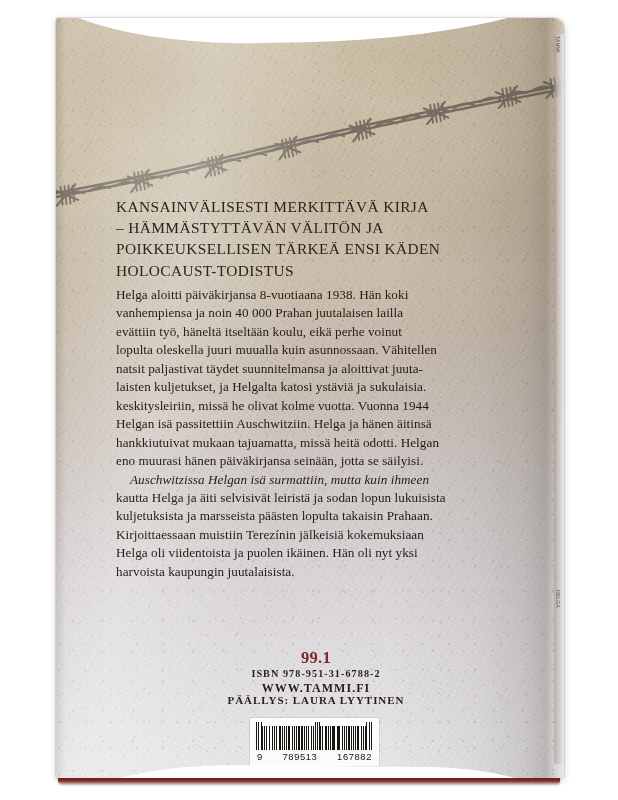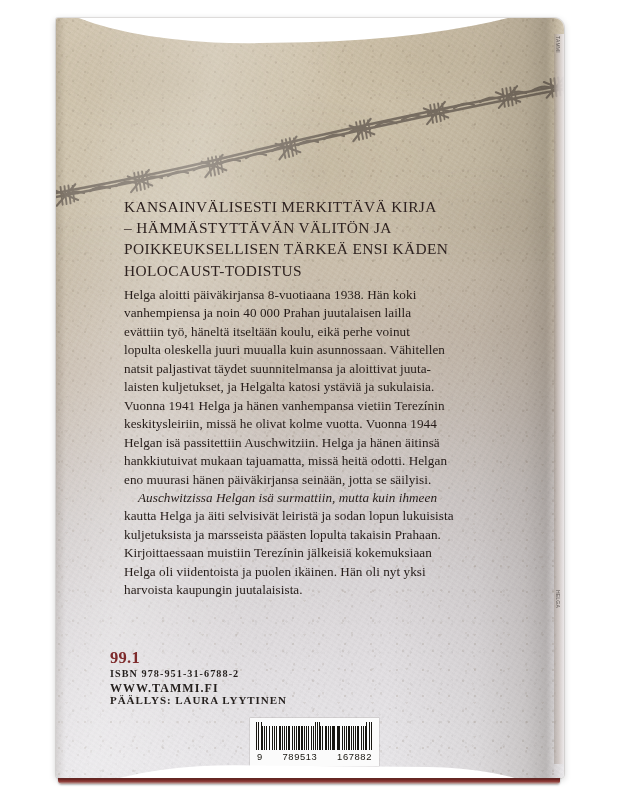--- a/index.html
+++ b/index.html
@@ -185,21 +185,21 @@
     top: 52px;
     width: 508px;
     height: 140px;
     pointer-events: none;
   }
   #barbwire svg { display: block; width: 508px; height: 140px; }
 
   
   .content {
     position: absolute;
-    left: 68px;
+    left: 60px;
     width: 372px;
   }
 
   #headline {
     top: 178px;
     font-family: "Liberation Serif", serif;
     font-size: 15.4px;
     line-height: 21.2px;
     letter-spacing: .38px;
     color: #2e2220;
@@ -217,21 +217,21 @@
   }
   #blurb .ln { display: block; white-space: nowrap; }
   #blurb .ln.indent { text-indent: 14px; font-style: italic; }
 
   
   #imprint {
     position: absolute;
     left: 54px;
     top: 630px;
     width: 412px;
-    text-align: left;
+    text-align: center;
   }
   #imprint .code {
     font-family: "Liberation Serif", serif;
     font-size: 16.5px;
     font-weight: 700;
     color: #7d2a2b;
     letter-spacing: .3px;
     line-height: 19px;
   }
   #imprint .isbn {
@@ -381,21 +381,20 @@
         <span class="hl">HOLOCAUST-TODISTUS</span>
       </div>
 
       <div class="content" id="blurb">
         <span class="ln">Helga aloitti päiväkirjansa 8-vuotiaana 1938. Hän koki</span>
         <span class="ln">vanhempiensa ja noin 40 000 Prahan juutalaisen lailla</span>
         <span class="ln">evättiin työ, häneltä itseltään koulu, eikä perhe voinut</span>
         <span class="ln">lopulta oleskella juuri muualla kuin asunnossaan. Vähitellen</span>
         <span class="ln">natsit paljastivat täydet suunnitelmansa ja aloittivat juuta-</span>
         <span class="ln">laisten kuljetukset, ja Helgalta katosi ystäviä ja sukulaisia.</span>
-        <span class="ln">Vuonna 1941 Helga ja hänen vanhempansa vietiin Terezínin</span>
         <span class="ln">keskitysleiriin, missä he olivat kolme vuotta. Vuonna 1944</span>
         <span class="ln">Helgan isä passitettiin Auschwitziin. Helga ja hänen äitinsä</span>
         <span class="ln">hankkiutuivat mukaan tajuamatta, missä heitä odotti. Helgan</span>
         <span class="ln">eno muurasi hänen päiväkirjansa seinään, jotta se säilyisi.</span>
         <span class="ln indent">Auschwitzissa Helgan isä surmattiin, mutta kuin ihmeen</span>
         <span class="ln">kautta Helga ja äiti selvisivät leiristä ja sodan lopun lukuisista</span>
         <span class="ln">kuljetuksista ja marsseista päästen lopulta takaisin Prahaan.</span>
         <span class="ln">Kirjoittaessaan muistiin Terezínin jälkeisiä kokemuksiaan</span>
         <span class="ln">Helga oli viidentoista ja puolen ikäinen. Hän oli nyt yksi</span>
         <span class="ln">harvoista kaupungin juutalaisista.</span>

